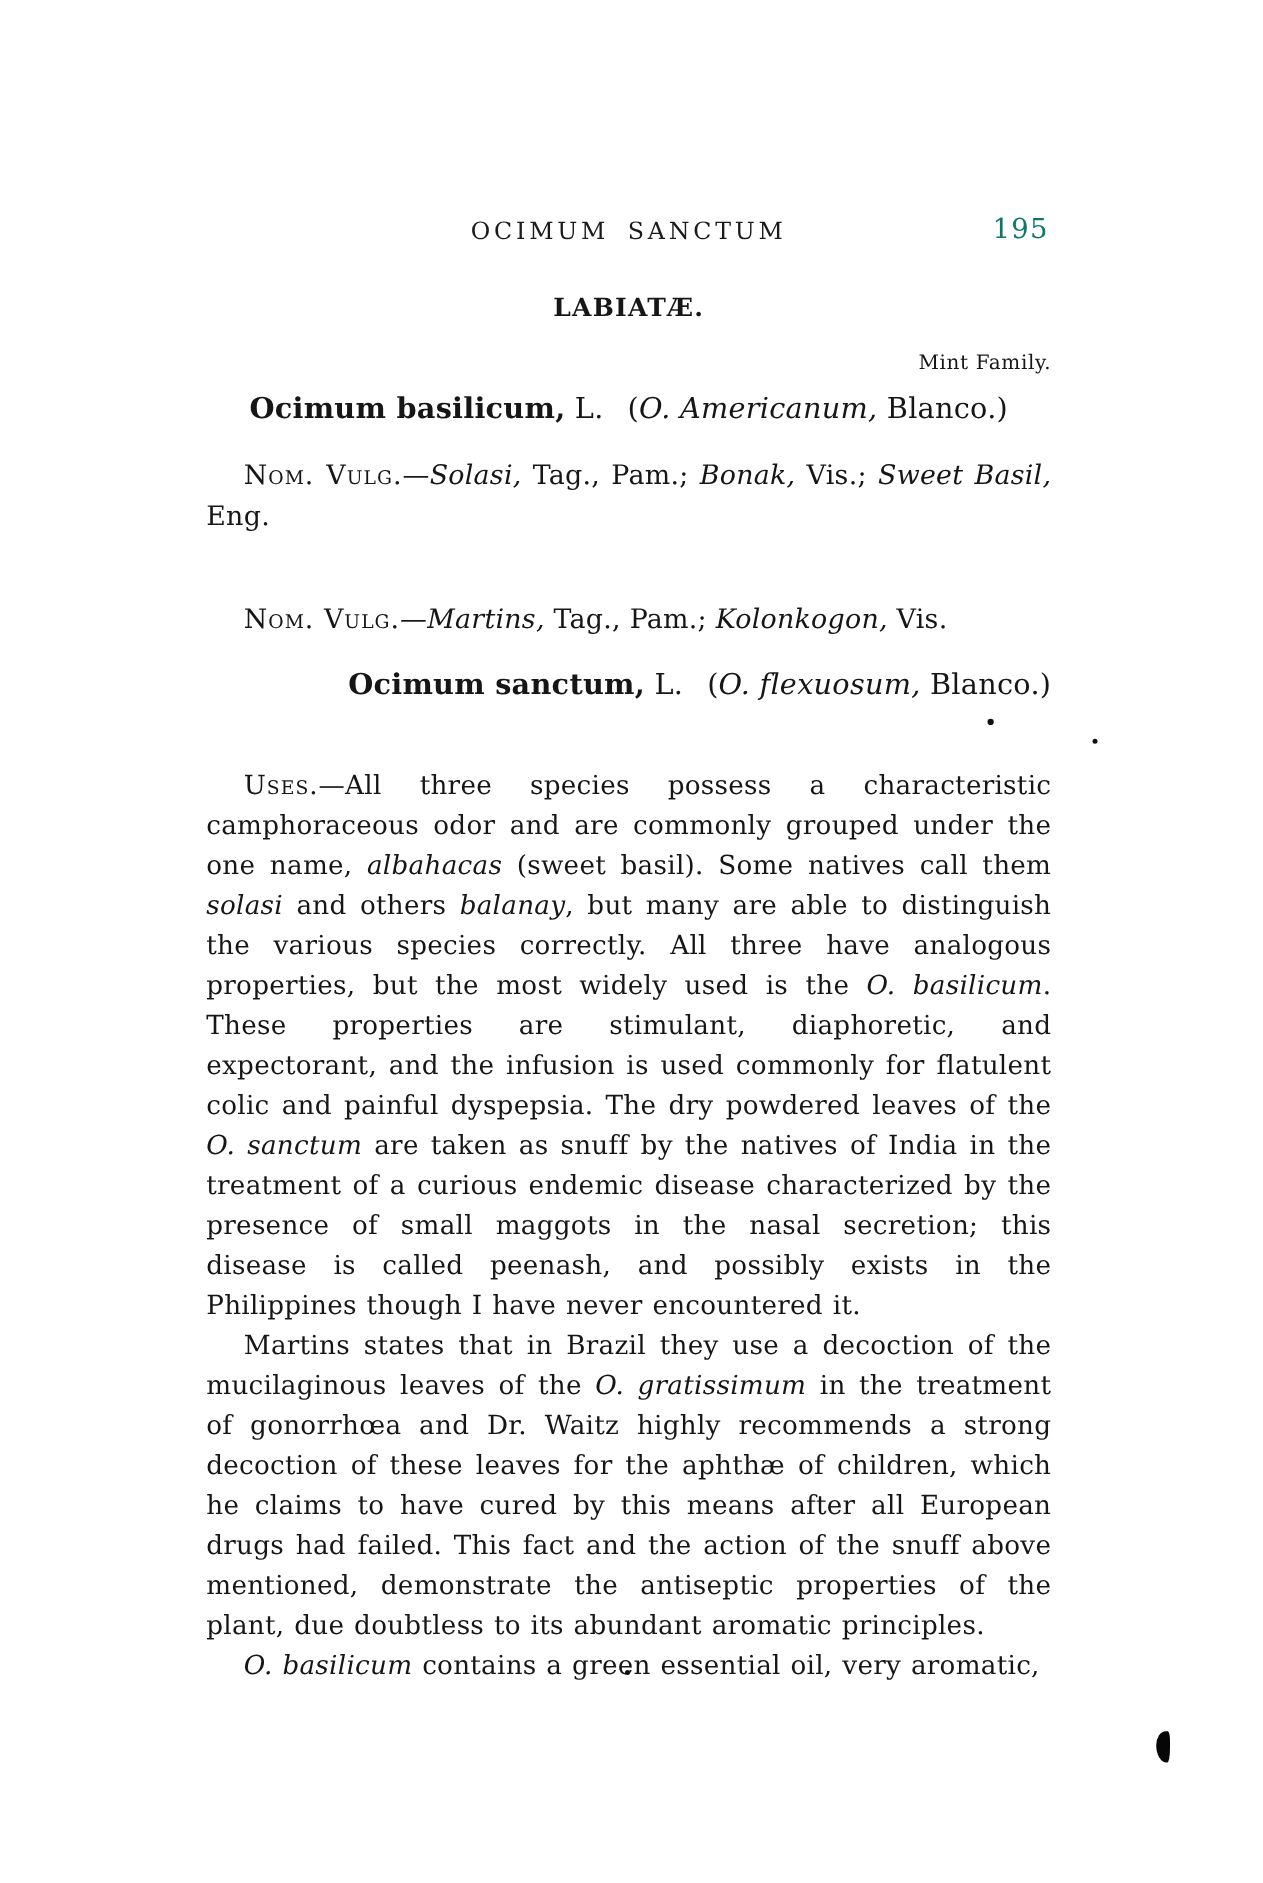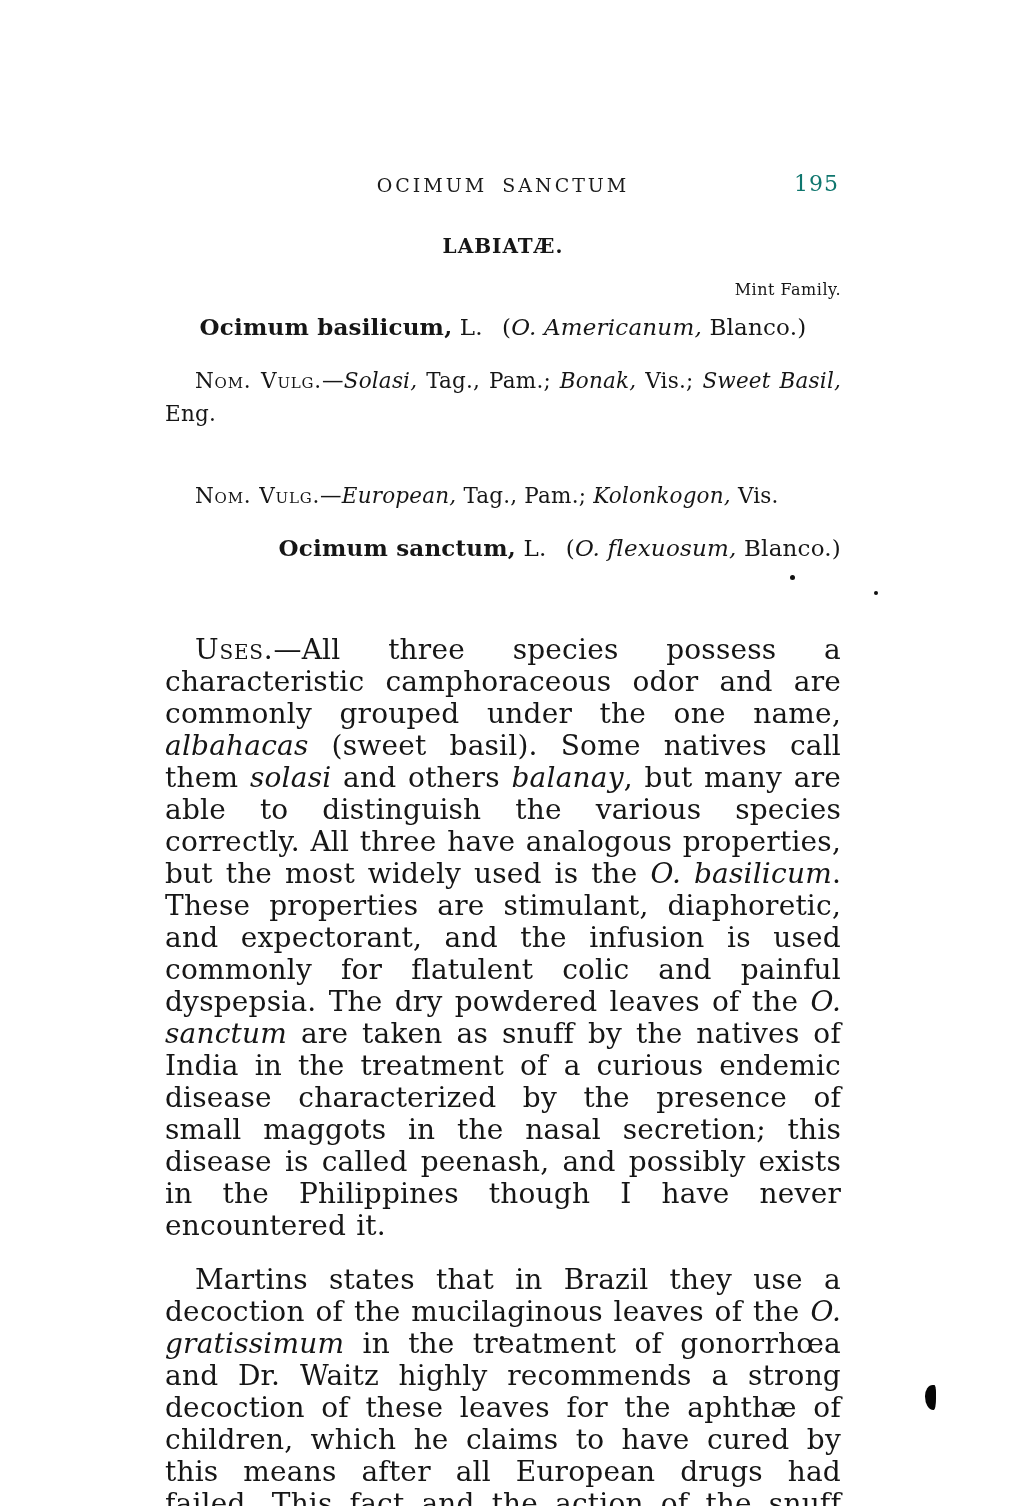--- a/index.html
+++ b/index.html
@@ -56,22 +56,22 @@
     letter-spacing: 0.2px;
   }
   .nom1 { top: 336px; margin-top: 28px; }
   .nom2 { top: 479px; }
   .nom3 { top: 573px; }
 
   
   .body-flow { top: 612px; }
   .para {
     text-align: justify; text-indent: 30px;
-    font-size: 28px; line-height: 32px;
-    letter-spacing: 0.2px; word-spacing: 1px; margin-top: 22px;
+    font-size: 21px; line-height: 32px;
+    letter-spacing: 0.2px; word-spacing: 1px;
   }
 
   
   .i  { font-style: italic; }
   .b  { font-weight: bold; }
   .sc { font-variant: small-caps; letter-spacing: 0.8px; }
 
   
   .speck {
     position: absolute; background: #101010; border-radius: 50%;
@@ -97,21 +97,21 @@
 
   <div class="col family-title">LABIATÆ.</div>
 
   <div class="col family-subtitle">Mint Family.</div>
 
   <div class="col species-heading sp1"><span class="b">Ocimum basilicum,</span><span> L.  (</span><span class="i">O. Americanum,</span><span> Blanco.)</span></div>
 
   <div class="col nom-line nom1"><span class="sc">Nom. Vulg.</span><span>—</span><span class="i">Solasi,</span><span> Tag., Pam.; </span><span class="i">Bonak,</span><span> Vis.; </span><span class="i">Sweet Basil,</span><span> Eng.</span></div>
 
 
-  <div class="col nom-line nom2"><span class="sc">Nom. Vulg.</span><span>—</span><span class="i">European,</span><span> Tag., Pam.; </span><span class="i">Kolonkogon,</span><span> Vis.</span></div>
+  <div class="col nom-line nom2"><span class="sc">Nom. Vulg.</span><span>—</span><span class="i">Martins,</span><span> Tag., Pam.; </span><span class="i">Kolonkogon,</span><span> Vis.</span></div>
 
   <div class="col species-heading sp3"><span class="b">Ocimum sanctum,</span><span> L.  (</span><span class="i">O. flexuosum,</span><span> Blanco.)</span></div>
 
 
   <div class="col body-flow">
     <p class="para"><span class="sc">Uses.</span><span>—All three species possess a characteristic camphoraceous odor and are commonly grouped under the one name, </span><span class="i">albahacas</span><span> (sweet basil). Some natives call them </span><span class="i">solasi</span><span> and others </span><span class="i">balanay</span><span>, but many are able to distinguish the various species correctly. All three have analogous properties, but the most widely used is the </span><span class="i">O. basilicum</span><span>. These properties are stimulant, diaphoretic, and expectorant, and the infusion is used commonly for flatulent colic and painful dyspepsia. The dry powdered leaves of the </span><span class="i">O. sanctum</span><span> are taken as snuff by the natives of India in the treatment of a curious endemic disease characterized by the presence of small maggots in the nasal secretion; this disease is called peenash, and possibly exists in the Philippines though I have never encountered it.</span></p>
     <p class="para"><span>Martins states that in Brazil they use a decoction of the mucilaginous leaves of the </span><span class="i">O. gratissimum</span><span> in the treatment of gonorrhœa and Dr. Waitz highly recommends a strong decoction of these leaves for the aphthæ of children, which he claims to have cured by this means after all European drugs had failed. This fact and the action of the snuff above mentioned, demonstrate the antiseptic properties of the plant, due doubtless to its abundant aromatic principles.</span></p>
     <p class="para"><span class="i">O. basilicum</span><span> contains a green essential oil, very aromatic,</span></p>
   </div>
 

